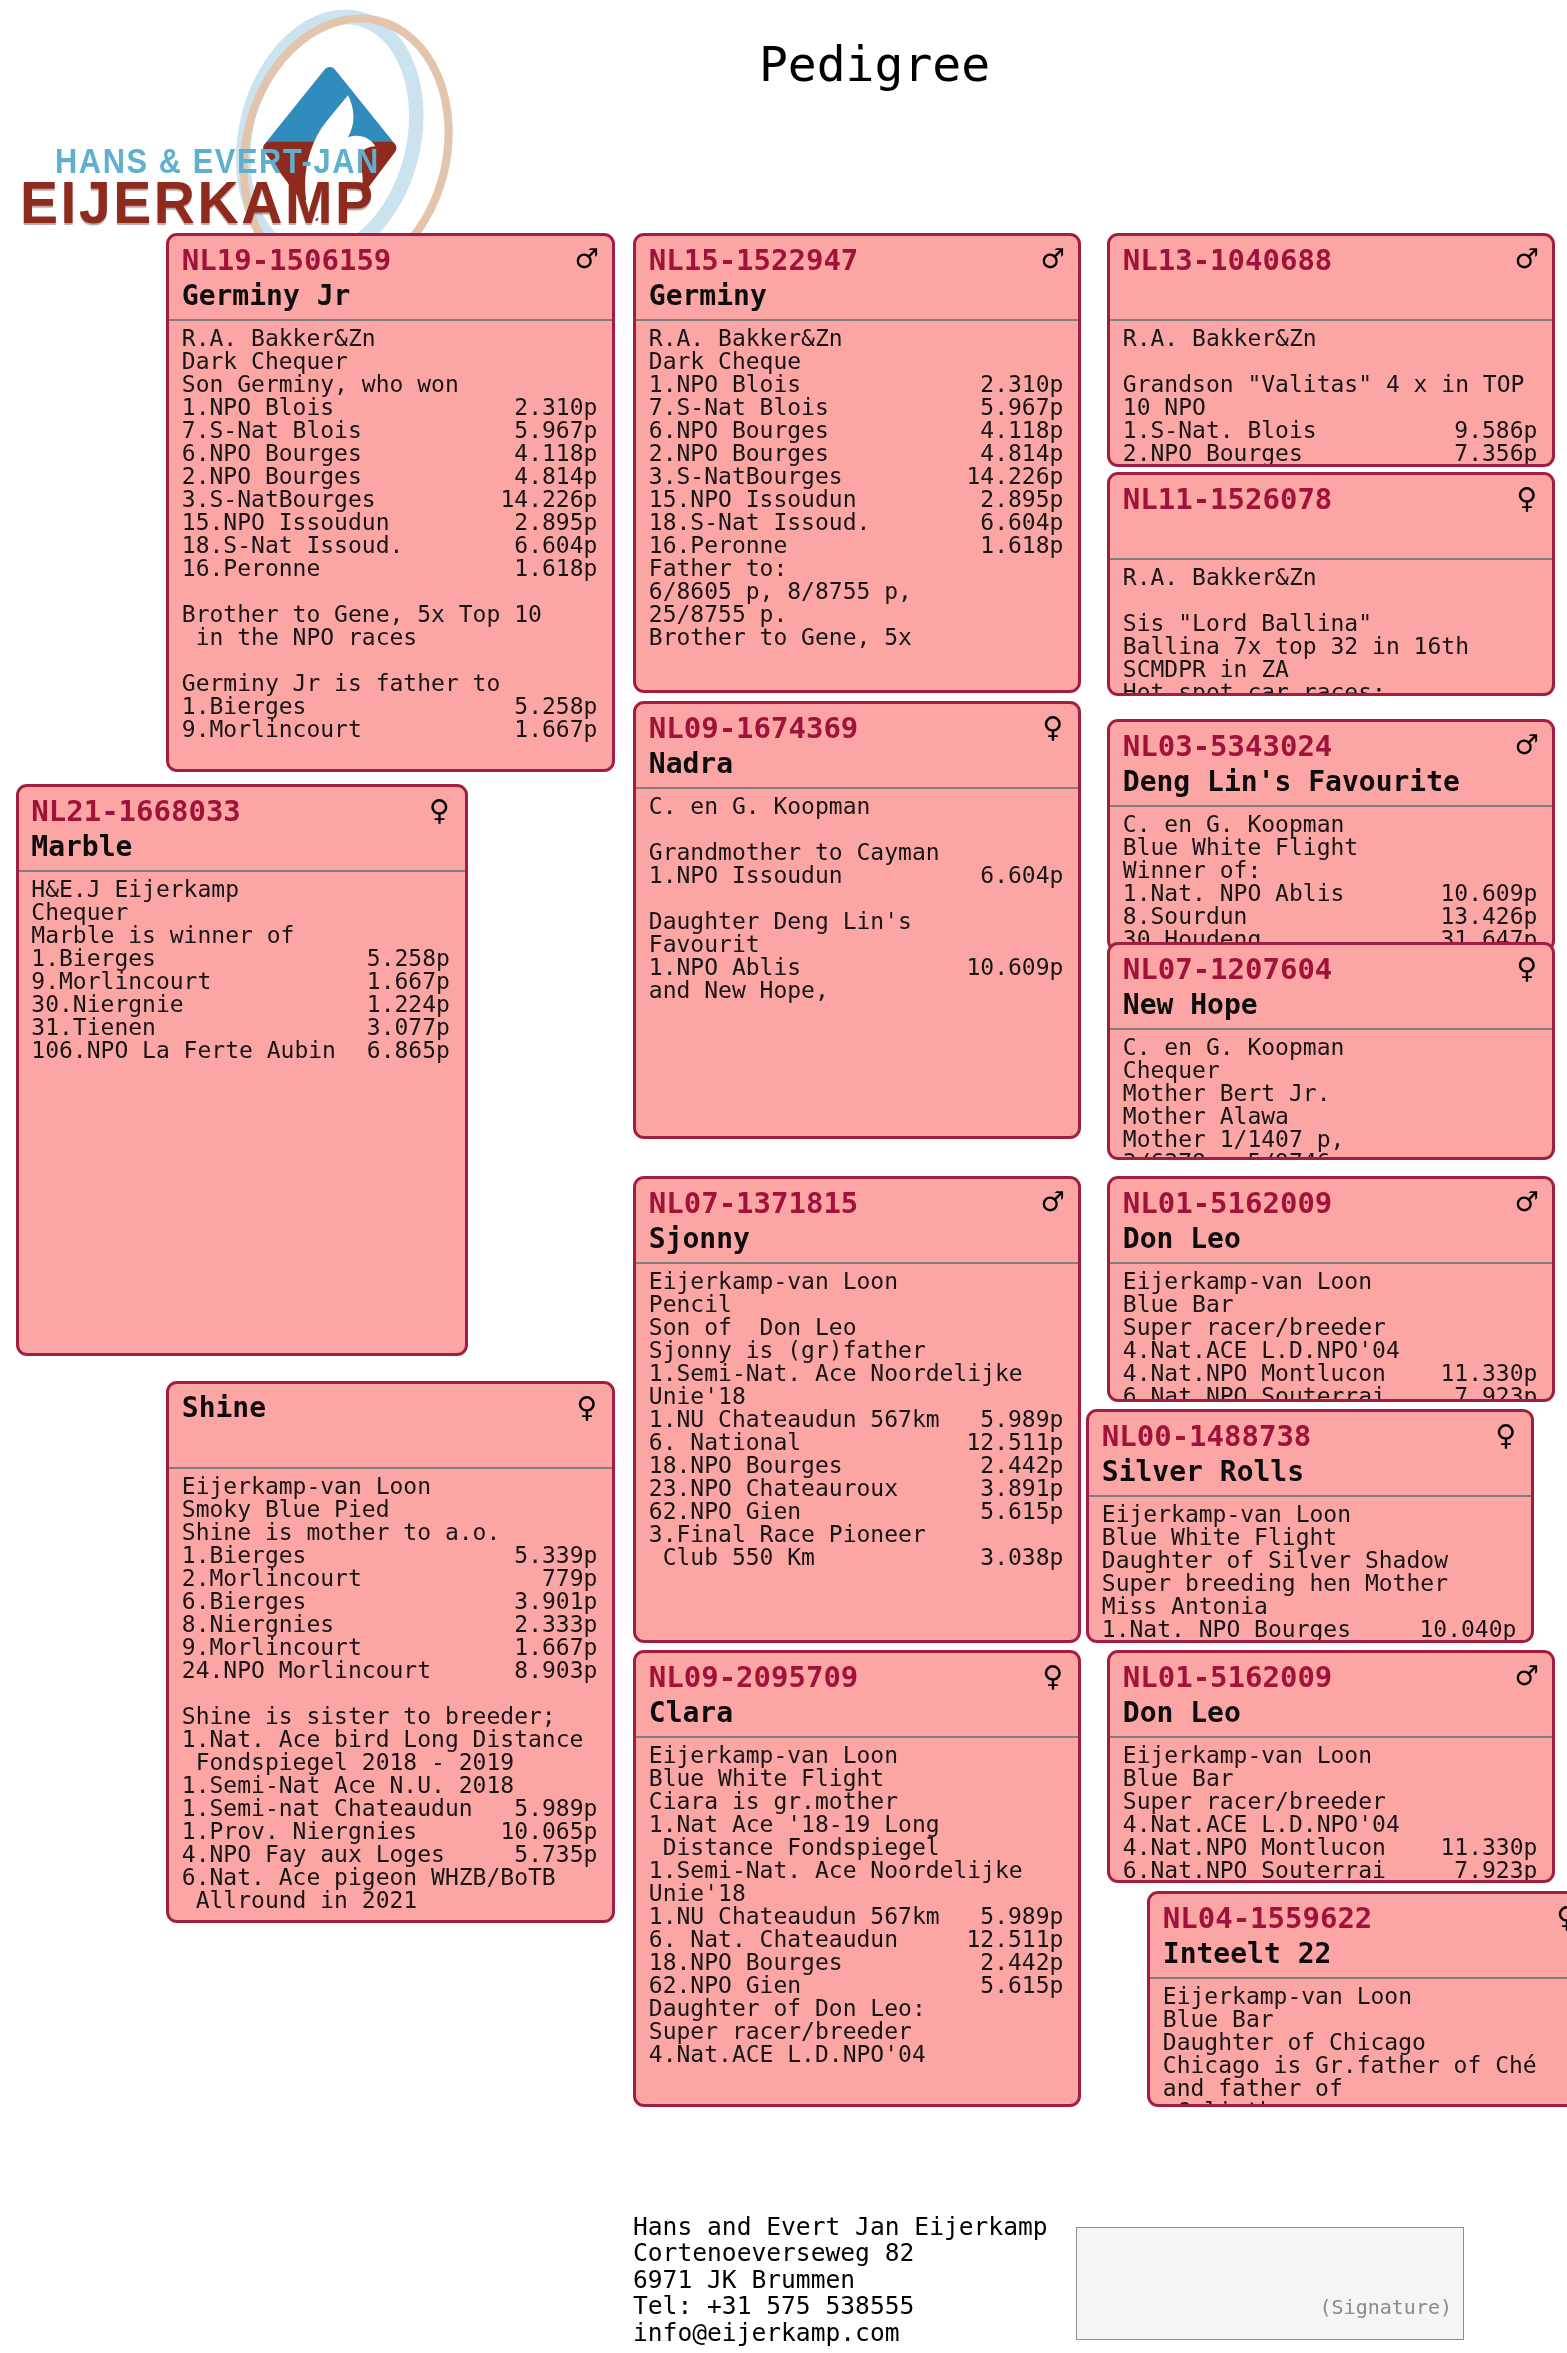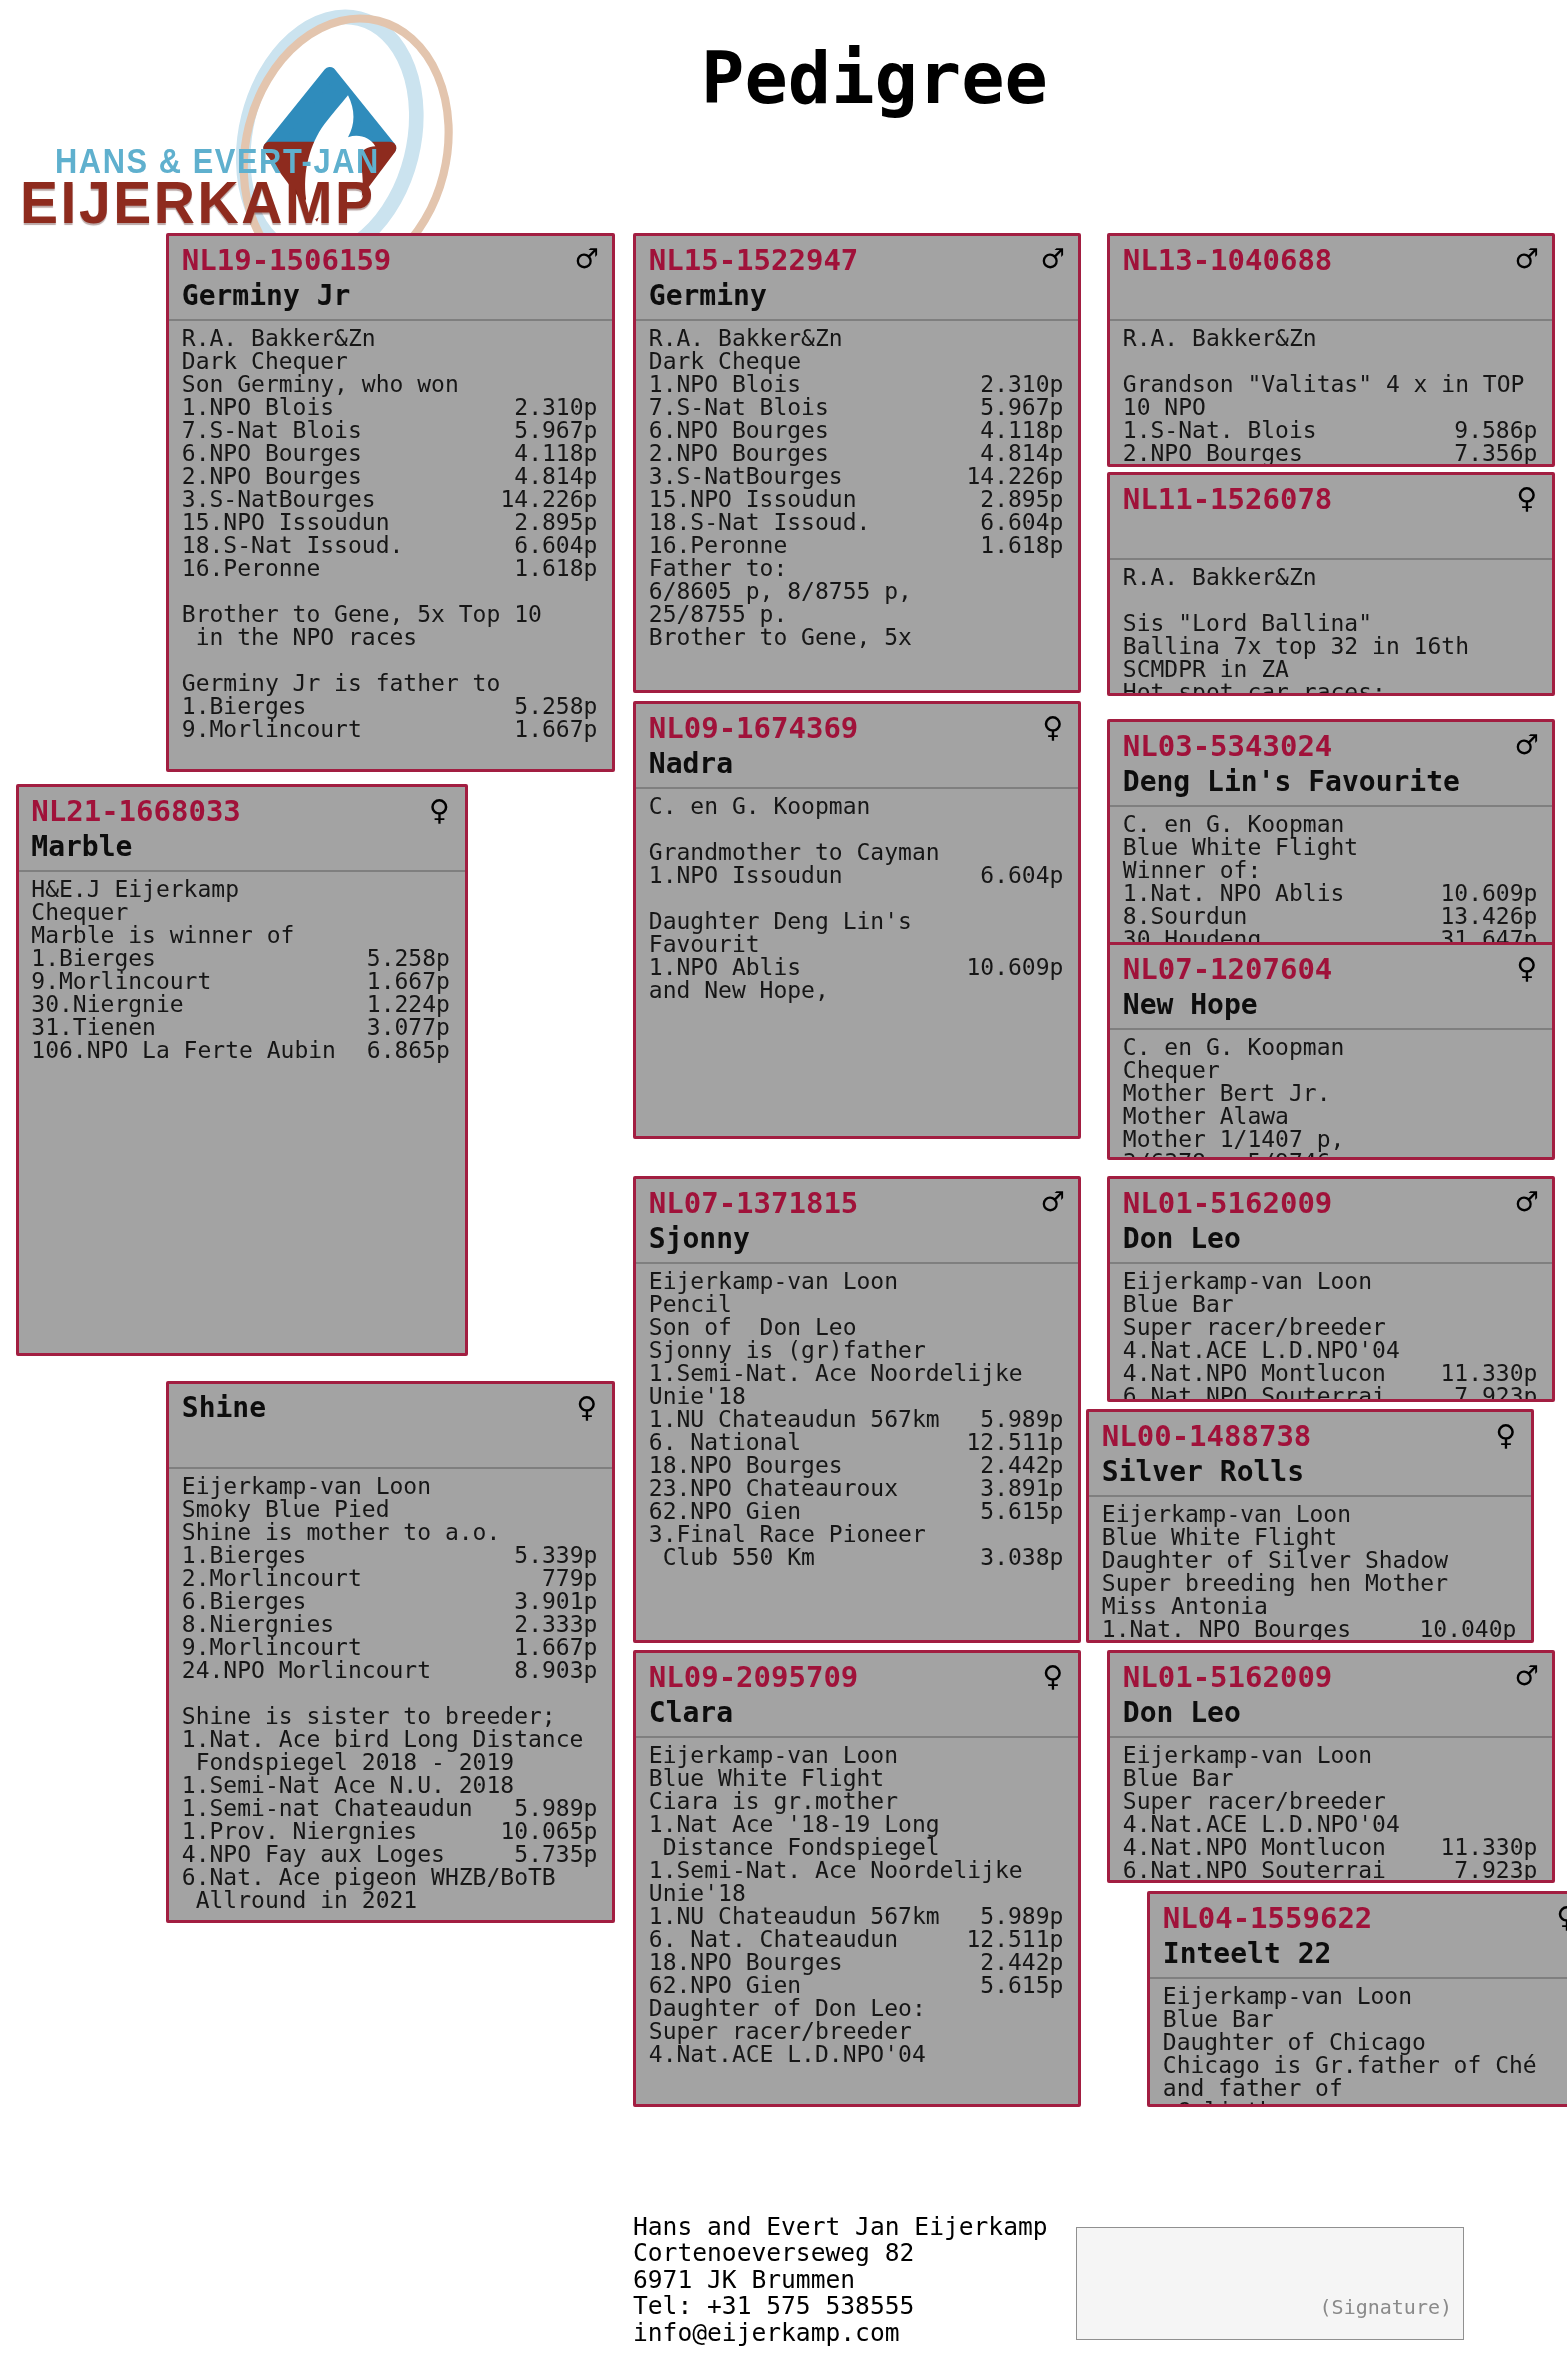--- a/index.html
+++ b/index.html
@@ -1,31 +1,31 @@
 <!DOCTYPE html>
 <html style="font-size:14.6px"><head>
 <meta charset="utf-8">
 <style>
   html,body{margin:0;padding:0;background:#fff;}
   .page{position:relative;width:1567px;height:2354px;background:#fff;overflow:hidden;
         font-family:"DejaVu Sans Mono",monospace;color:#161616;}
   .title{position:absolute;left:601px;top:36px;width:547px;text-align:center;
-         font-size:72px;font-weight:bold;color:#000;}
+         font-size:48px;font-weight:normal;color:#000;}
   
   .logo{position:absolute;left:9px;top:3.6px;width:483px;height:269px;}
   .logo svg{position:absolute;left:0;top:0;}
   .logo-l1{position:absolute;left:46px;top:137px;font-family:"Liberation Sans",sans-serif;
            font-weight:bold;font-size:35px;letter-spacing:1.8px;color:#5FB0CE;
            transform:scaleX(.88);transform-origin:left;white-space:nowrap;}
   .logo-l2{position:absolute;left:11px;top:164px;font-family:"Liberation Sans",sans-serif;
            font-weight:bold;font-size:60px;letter-spacing:2.7px;color:#8E2B1E;
            transform:scaleX(.95);transform-origin:left;white-space:nowrap;
            text-shadow:0 1.8px 0.9px rgba(60,10,5,.35);}
   
-  .box{position:absolute;border:3.6px solid #A21E41;border-radius:2px;background:#a3a3a3;
+  .box{position:absolute;border:3.6px solid #A21E41;border-radius:11px;background:#fca5a5;
        overflow:hidden;box-sizing:border-box;}
   .bh{position:relative;height:77px;padding:5.5px 12.8px 0 12.8px;}
   .ring{font-weight:bold;font-size:29px;line-height:36px;color:#A0123A;}
   .bname{font-weight:bold;font-size:28px;line-height:35px;color:#0d0d0d;white-space:pre;}
   .sex{position:absolute;top:3.6px;right:14.6px;font-size:35px;font-weight:bold;color:#000;line-height:38px;}
   .sep{height:2.7px;background:#7f7f7f;}
   .bbody{padding:5.5px 14.6px 0 12.8px;font-size:23px;line-height:23px;color:#161616;}
   .ln{display:flex;justify-content:space-between;min-height:23px;}
   .lt,.lv{white-space:pre;}
   

